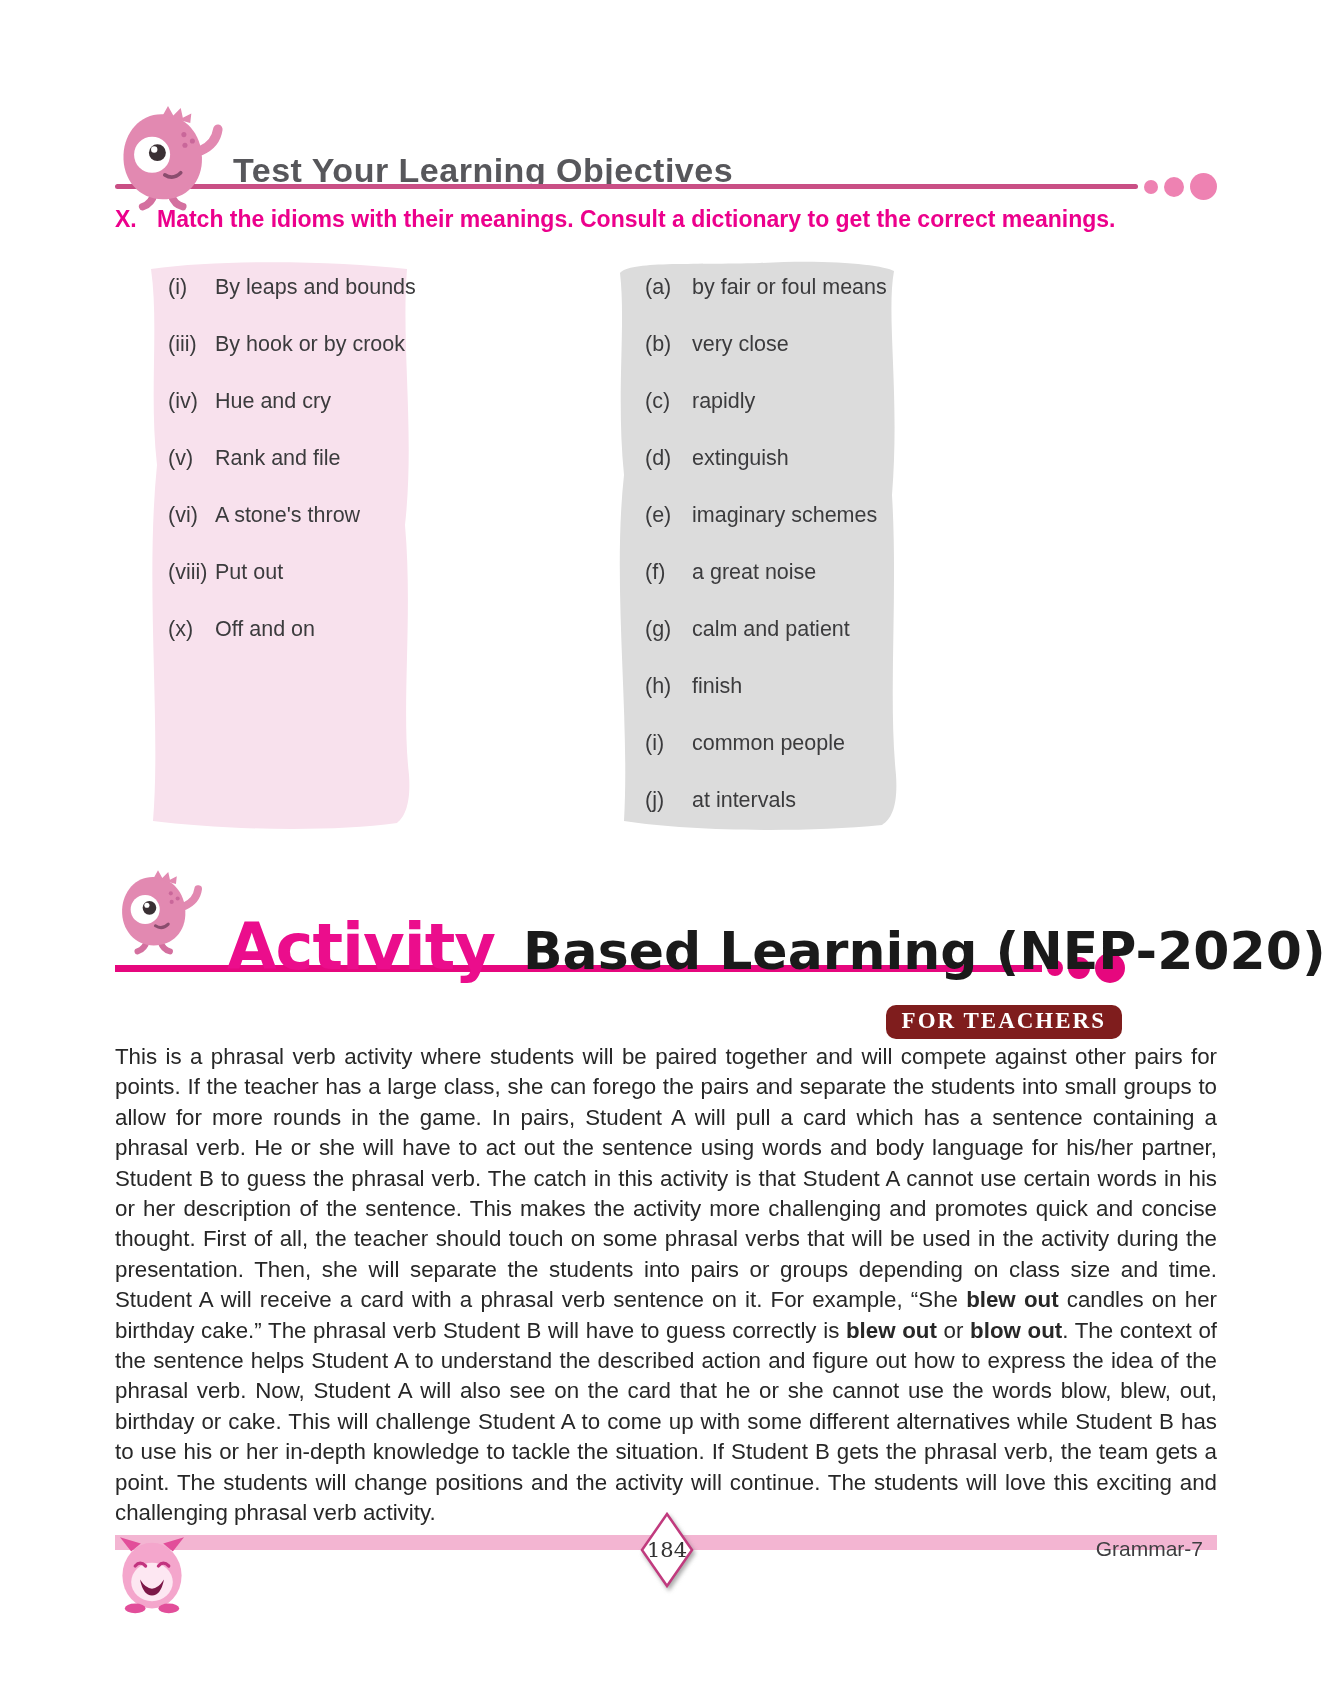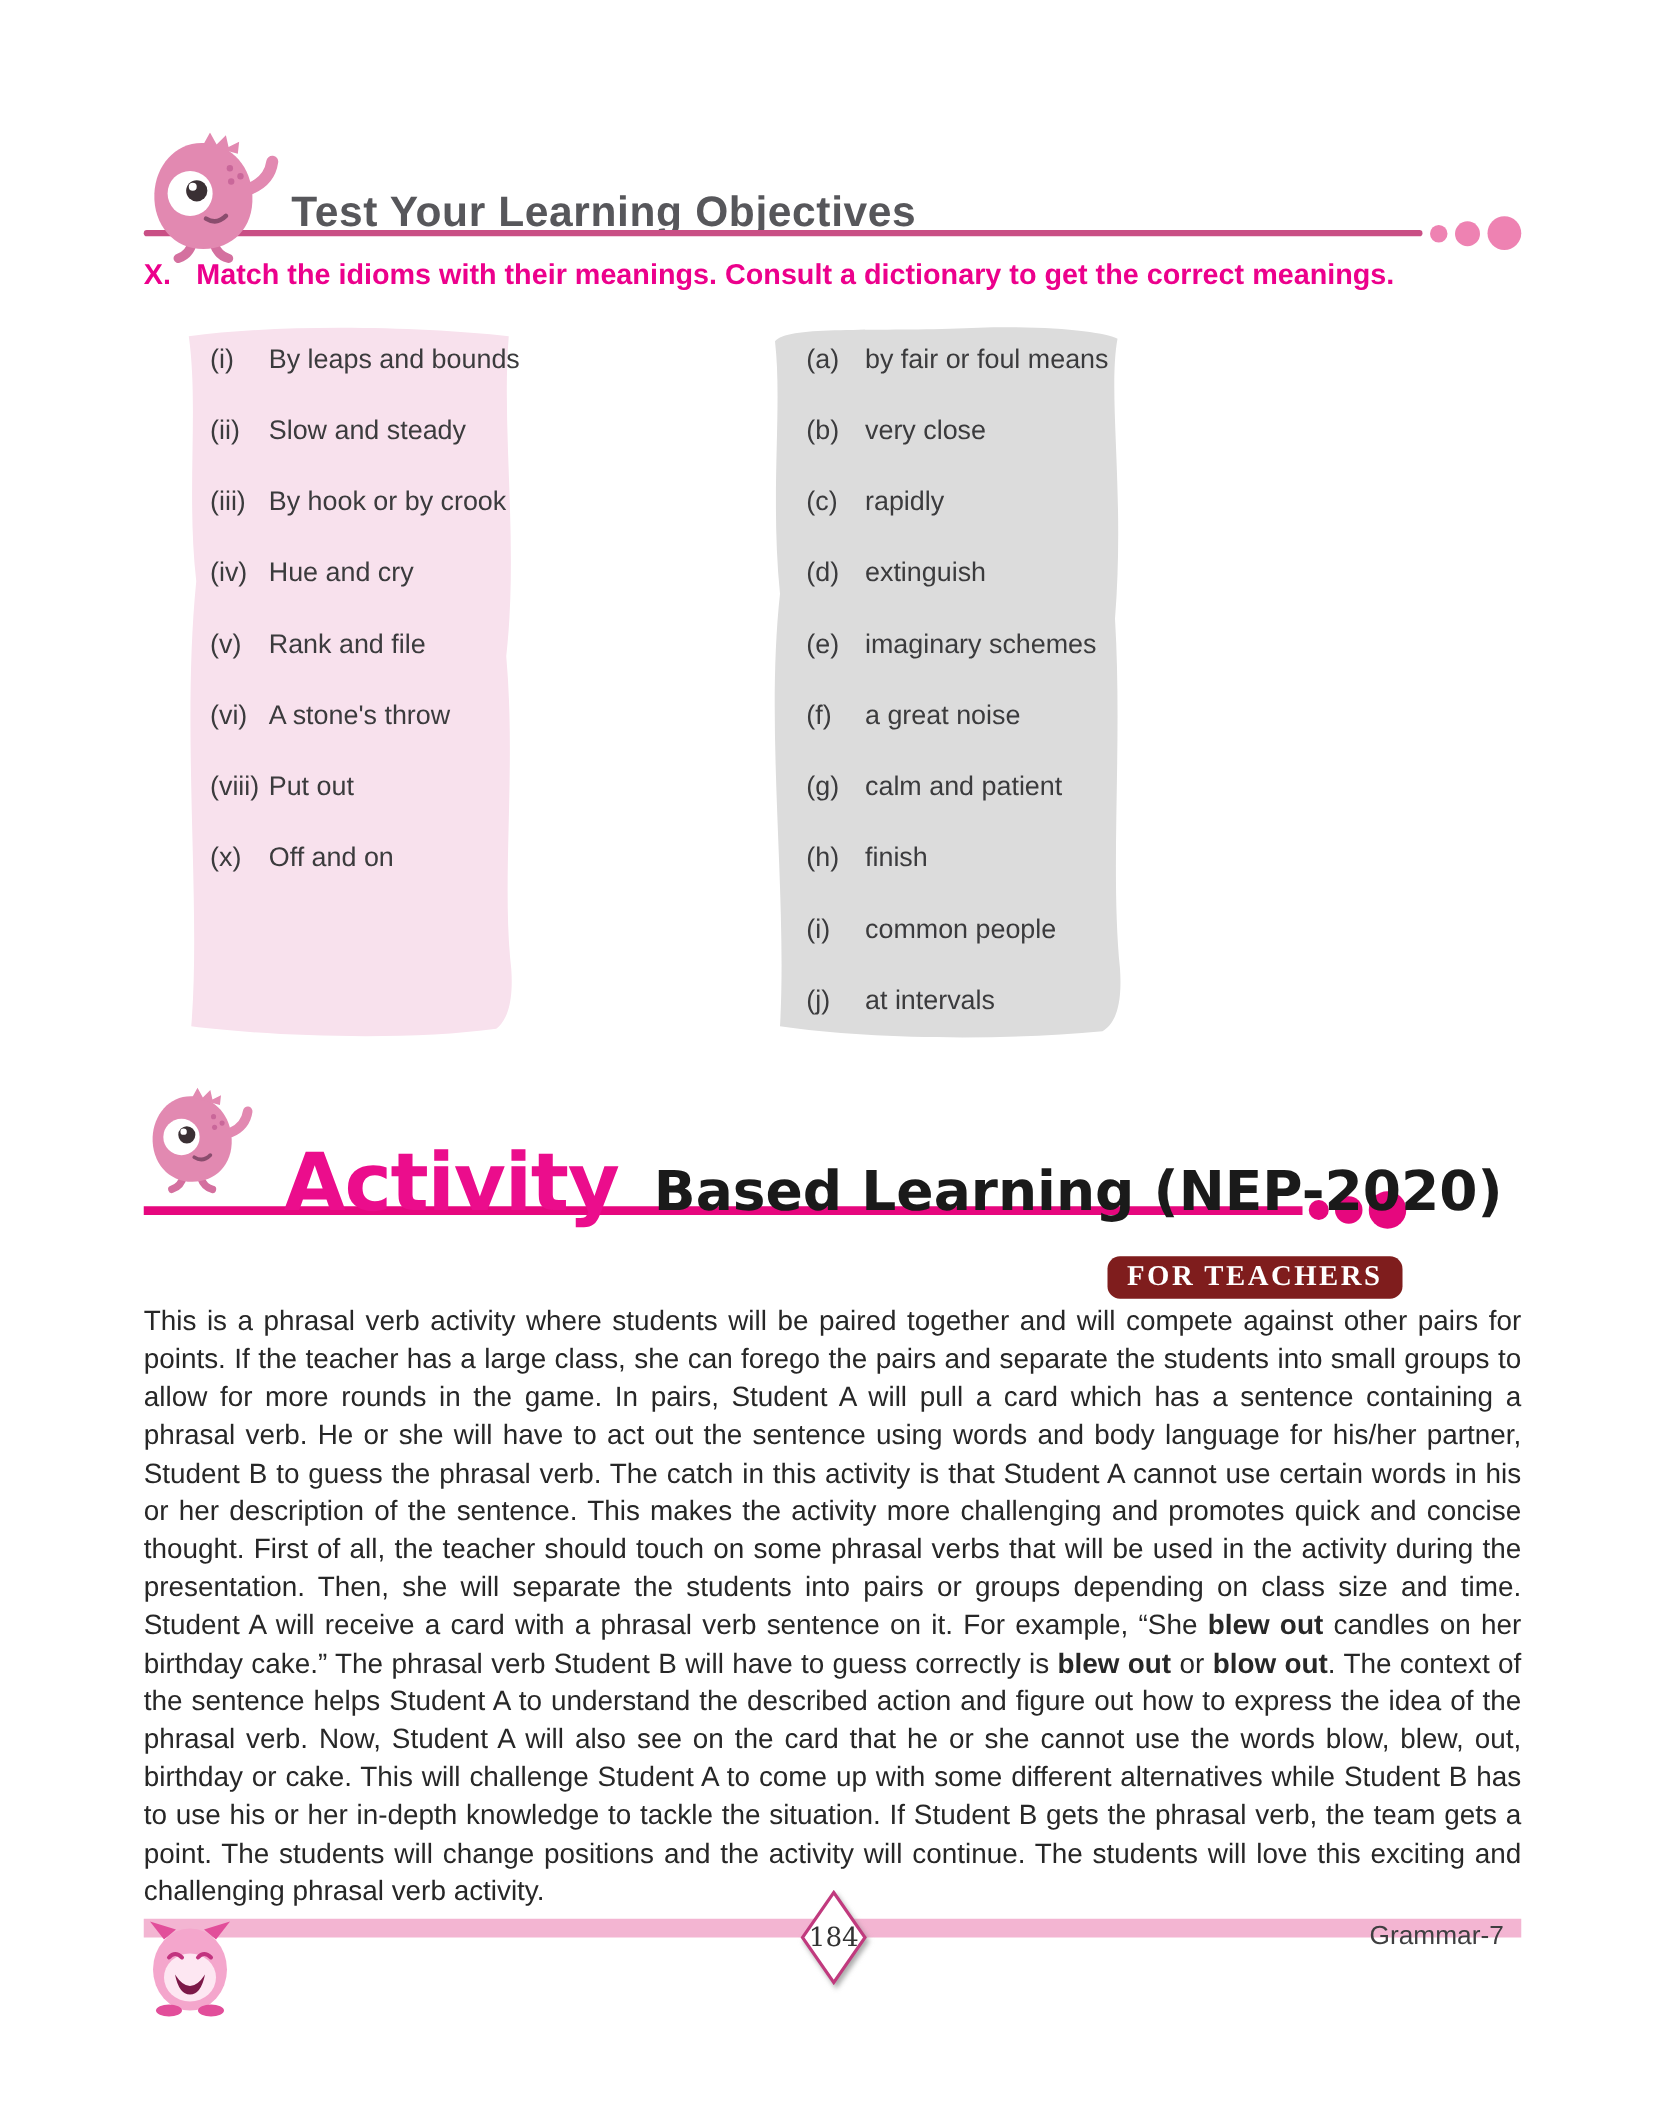--- a/index.html
+++ b/index.html
@@ -41,21 +41,21 @@
 
   
   .activity-head { position:absolute; top:853px; left:115px; width:1102px; height:130px; }
   .activity-head .mascot { position:absolute; left:-4px; top:0px; width:94px; height:120px; z-index:2; }
   .activity-title { position:absolute; left:80px; bottom:4px; display:flex; align-items:baseline; gap:28px; white-space:nowrap; z-index:1;margin-left:32px; }
   .activity-word {
     font-family:"DejaVu Sans", sans-serif; font-size:64px; font-weight:800;
     color:#EB0D8C; line-height:1; letter-spacing:-1px;
   }
   .activity-rest {
-    font-family:"DejaVu Sans", sans-serif; font-size:44px; font-weight:bold;
+    font-family:"DejaVu Sans", sans-serif; font-size:52px; font-weight:bold;
     color:#1A1A1A; line-height:1;
   }
   .rule-row2 { position:absolute; left:0; right:92px; bottom:0; display:flex; align-items:center; gap:5px; }
   .rule2 { flex:1; height:7px; background:#E6077E; }
   .mdot { border-radius:50%; background:#E6077E; flex:0 0 auto; }
   .mdot.d1 { width:16px; height:16px; }
   .mdot.d2 { width:22px; height:22px; }
   .mdot.d3 { width:30px; height:30px; }
   .for-teachers {
     position:absolute; top:152px; right:95px; z-index:3;
@@ -126,24 +126,20 @@
   <div class="panel pink">
     <svg class="bg" viewBox="0 0 285 580" preserveAspectRatio="none">
       <path d="M16 14 C 90 4 200 6 272 14 C 266 90 280 180 270 270 C 278 360 266 450 274 520 C 276 548 270 562 262 568 C 190 578 80 574 18 566 C 26 470 10 330 22 210 C 14 140 24 70 16 14 Z" fill="#F8E1ED"></path>
     </svg>
     <ul>
       <li>
           <span class="n">(i)</span>
           <span>By leaps and bounds</span>
         </li>
       <li>
-          <span class="n">(ii)</span>
-          <span>Slow and steady</span>
-        </li>
-      <li>
           <span class="n">(iii)</span>
           <span>By hook or by crook</span>
         </li>
       <li>
           <span class="n">(iv)</span>
           <span>Hue and cry</span>
         </li>
       <li>
           <span class="n">(v)</span>
           <span>Rank and file</span>

